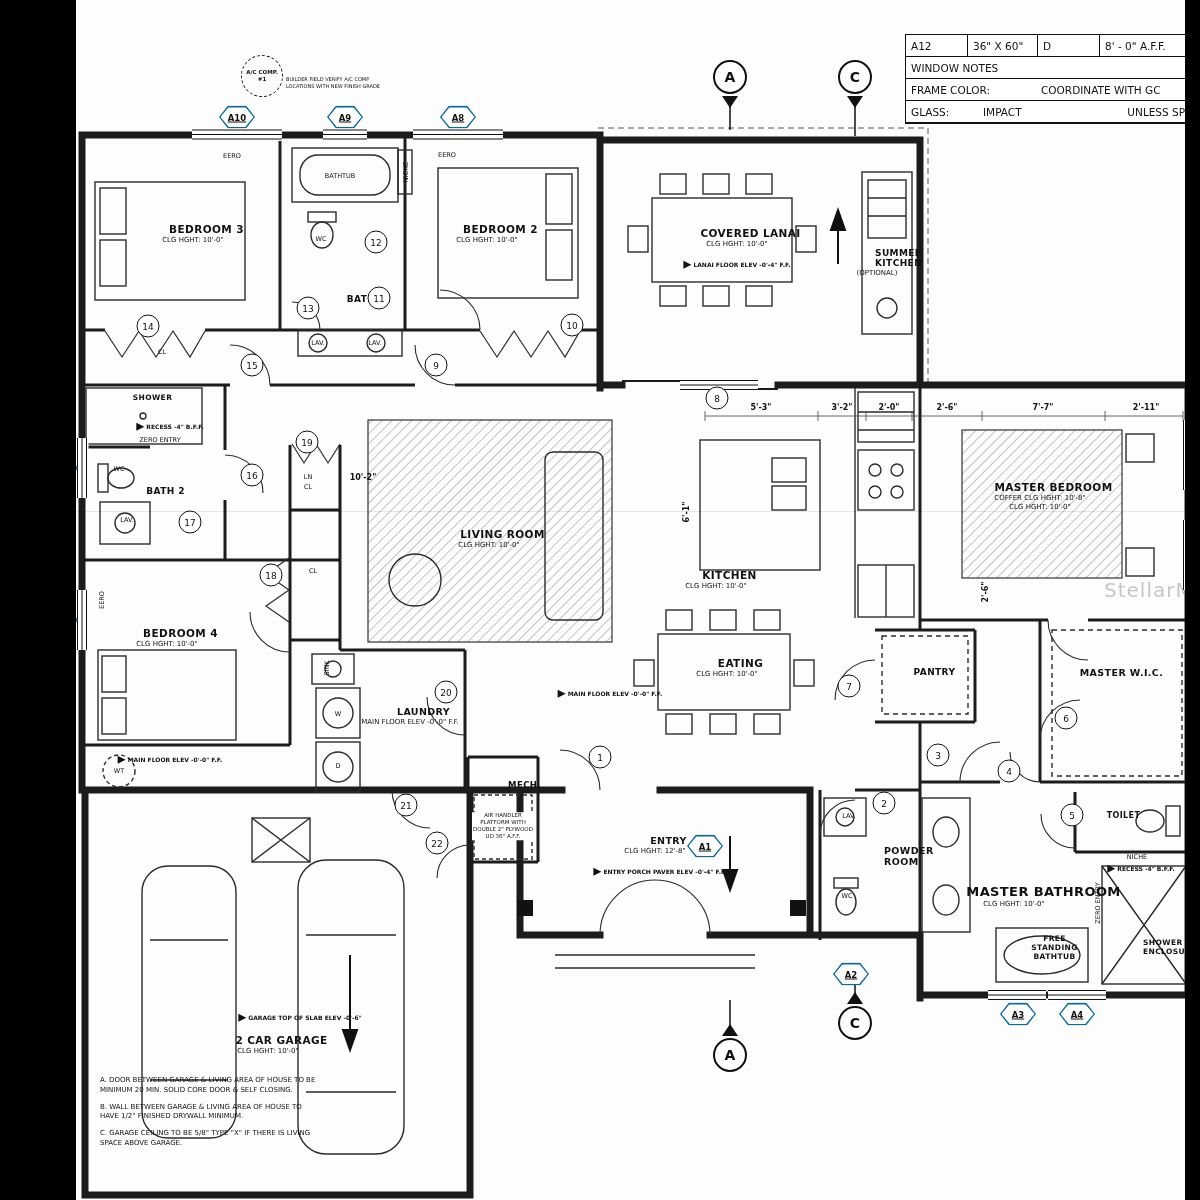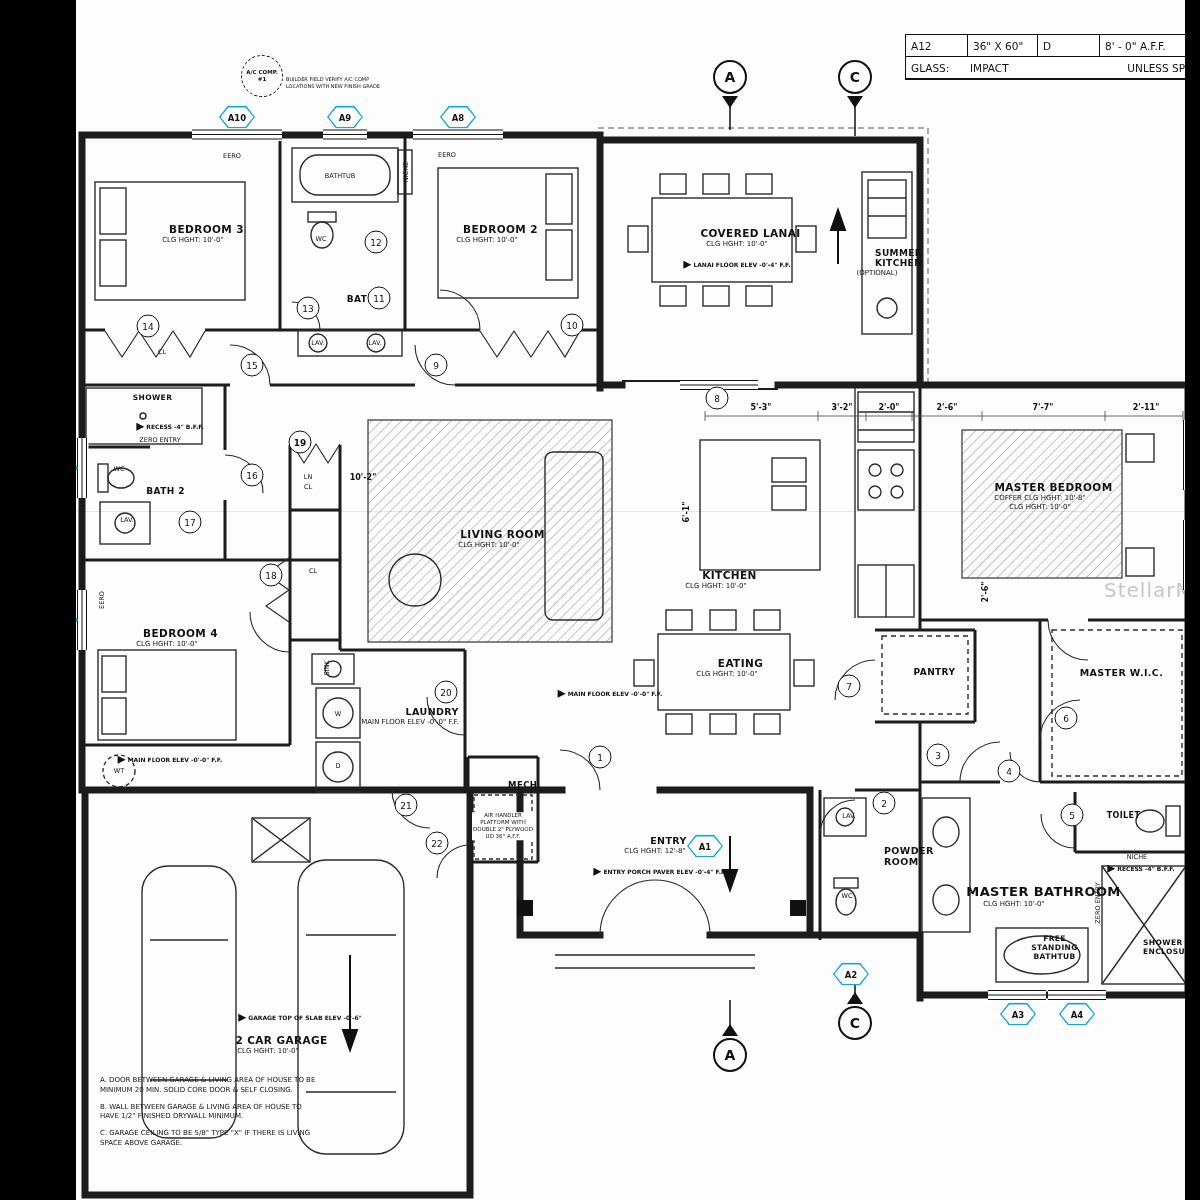--- a/index.html
+++ b/index.html
@@ -15,41 +15,41 @@
   
   .slabel{position:absolute;font-size:6.5px;white-space:nowrap;text-align:center;z-index:3;line-height:1.25;}
   .elev{font-size:6px;font-weight:bold;}
   .elev::before{content:"";display:inline-block;vertical-align:middle;margin-right:2px;
     border-left:8px solid #111;border-top:4px solid transparent;border-bottom:4px solid transparent;}
   .dim{position:absolute;font-size:8px;font-weight:bold;white-space:nowrap;z-index:3;}
   
   .cmark{position:absolute;width:21px;height:21px;border:1.3px solid #111;border-radius:50%;background:#fff;
     transform:translate(-50%,-50%);display:flex;align-items:center;justify-content:center;font-size:9px;z-index:4;}
   
-  .hex{position:absolute;width:36px;height:23px;transform:translate(-50%,-50%);background:#0ea5e9;z-index:6;
+  .hex{position:absolute;width:36px;height:23px;transform:translate(-50%,-50%);background:#0369a1;z-index:6;
     clip-path:polygon(25% 0,75% 0,100% 50%,75% 100%,25% 100%,0 50%);
-    display:flex;align-items:center;justify-content:center;}
+    display:flex;align-items:center;justify-content:center;text-decoration:underline;}
   .hex-in{width:33px;height:20px;background:#fff;clip-path:polygon(25% 0,75% 0,100% 50%,75% 100%,25% 100%,0 50%);
     display:flex;align-items:center;justify-content:center;font-size:8.5px;font-weight:bold;}
   
   .sect{position:absolute;transform:translate(-50%,-50%);display:flex;align-items:center;z-index:6;}
   .sect-down{flex-direction:column;}
   .sect-up{flex-direction:column;}
   .sect-right{flex-direction:row;}
   .sect .sc{width:30px;height:30px;border:2px solid #111;border-radius:50%;background:#fff;
     display:flex;align-items:center;justify-content:center;font-size:14px;font-weight:bold;}
   .sect .tri{width:0;height:0;}
   .sect-down .tri{border-left:8px solid transparent;border-right:8px solid transparent;border-top:12px solid #111;margin-top:2px;}
   .sect-up .tri{border-left:8px solid transparent;border-right:8px solid transparent;border-bottom:12px solid #111;margin-bottom:2px;}
   .sect-right .tri{border-top:8px solid transparent;border-bottom:8px solid transparent;border-left:12px solid #111;margin-left:2px;}
   
   #titleblock{position:absolute;left:905px;top:34px;width:295px;background:#fff;border:1.5px solid #111;
     border-right:none;z-index:2;font-size:10.5px;}
   .tb-row{display:flex;align-items:center;border-bottom:1.5px solid #111;height:21px;}
-  .tb-row:last-child{border-bottom:1.5px solid #111;}
+  .tb-row:last-child{border-bottom:1.5px solid #111;gap:13px;}
   .tb-cell{height:100%;display:flex;align-items:center;padding:0 5px;border-right:1.5px solid #111;box-sizing:border-box;}
   .tb-cell.last{border-right:none;flex:1;}
   .w1{width:62px;} .w2{width:70px;} .w3{width:62px;}
   .tb-lbl{padding:0 5px;width:135px;box-sizing:border-box;}
   .tb-lbl2{padding:0 5px;width:64px;box-sizing:border-box;}
   .tb-val{flex:1;text-align:left;}
   .tb-val3{margin-left:auto;padding-right:2px;}
   
   #notes{position:absolute;left:100px;top:1076px;width:222px;z-index:3;}
   .note{font-size:7px;line-height:1.4;margin-bottom:7px;}
@@ -324,21 +324,21 @@
       <div class="room" style="left: 727px; top: 667px;">
         <div class="rname">EATING</div>
         <div class="rsub">CLG HGHT: 10'-0"</div>
       </div>
       <div class="room" style="left: 921px; top: 672px;">
         <div class="rname" style="font-size: 9px;">PANTRY</div>
       </div>
       <div class="room" style="left: 1108px; top: 672px;">
         <div class="rname" style="font-size: 9.5px;">MASTER W.I.C.</div>
       </div>
-      <div class="room" style="left: 410px; top: 716px; text-align: right;">
+      <div class="room" style="left: 410px; top: 716px;">
         <div class="rname" style="font-size: 9.5px;">LAUNDRY</div>
         <div class="rsub">MAIN FLOOR ELEV -0'-0" F.F.</div>
       </div>
       <div class="room" style="left: 497px; top: 785px; padding-left: 28px;">
         <div class="rname" style="font-size: 8.5px;">MECH.</div>
       </div>
       <div class="room" style="left: 655px; top: 845px;">
         <div class="rname" style="font-size: 9.5px;">ENTRY</div>
         <div class="rsub">CLG HGHT: 12'-8"</div>
       </div>
@@ -413,21 +413,21 @@
       <div class="cmark" style="left: 436px; top: 365px;">9</div>
       <div class="cmark" style="left: 532px; top: 325px; margin-left: 40px;">10</div>
       <div class="cmark" style="left: 379px; top: 298px;">11</div>
       <div class="cmark" style="left: 376px; top: 242px;">12</div>
       <div class="cmark" style="left: 308px; top: 308px;">13</div>
       <div class="cmark" style="left: 148px; top: 326px;">14</div>
       <div class="cmark" style="left: 252px; top: 365px;">15</div>
       <div class="cmark" style="left: 252px; top: 475px;">16</div>
       <div class="cmark" style="left: 190px; top: 522px;">17</div>
       <div class="cmark" style="left: 271px; top: 575px;">18</div>
-      <div class="cmark" style="left: 300px; top: 442px; font-weight: bold;">19</div>
+      <div class="cmark" style="left: 307px; top: 442px;">19</div>
       <div class="cmark" style="left: 446px; top: 692px;">20</div>
       <div class="cmark" style="left: 406px; top: 805px;">21</div>
       <div class="cmark" style="left: 437px; top: 843px;">22</div>
       <div class="hex" style="left: 237px; top: 117px;">
         <div class="hex-in">A10</div>
       </div>
       <div class="hex" style="left: 345px; top: 117px;">
         <div class="hex-in">A9</div>
       </div>
       <div class="hex" style="left: 458px; top: 117px;">
@@ -474,20 +474,27 @@
     </div>
 
   <div id="titleblock">
     <div class="tb-row">
       <div class="tb-cell w1">A12</div>
       <div class="tb-cell w2">36" X 60"</div>
       <div class="tb-cell w3">D</div>
       <div class="tb-cell last">8' - 0" A.F.F.</div>
     </div>
     <div class="tb-row">
+      <div class="tb-cell last">WINDOW NOTES</div>
+    </div>
+    <div class="tb-row">
+      <div class="tb-lbl">FRAME COLOR:</div>
+      <div class="tb-val">COORDINATE WITH GC</div>
+    </div>
+    <div class="tb-row">
       <div class="tb-lbl2">GLASS:</div>
       <div>IMPACT</div>
       <div class="tb-val3">UNLESS SPEC</div>
     </div>
   </div>
 
   <div id="watermark">StellarMLS</div>
   <div id="ac-circle">A/C COMP. #1</div>
   <div id="ac-note">BUILDER FIELD VERIFY A/C COMP LOCATIONS WITH NEW FINISH GRADE</div>
   <div id="notes">

